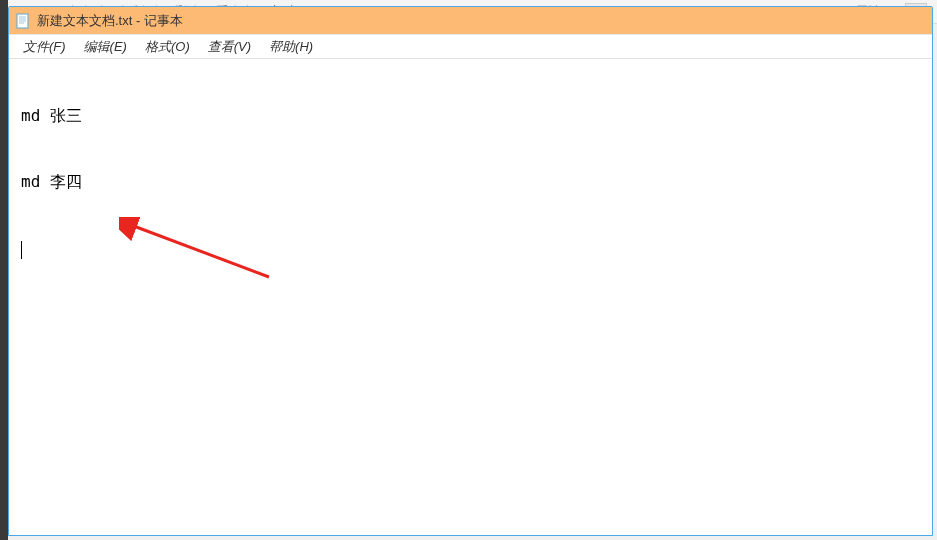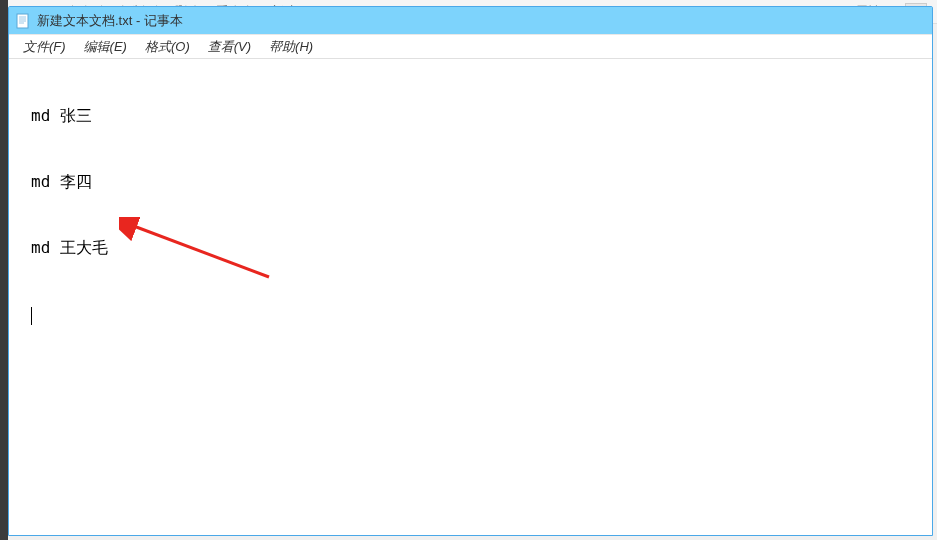--- a/index.html
+++ b/index.html
@@ -62,21 +62,21 @@
       width: 925px;
       height: 530px;
       background: #fff;
       border: 1px solid #4aa8e8;
       border-radius: 2px 2px 0 0;
       display: flex;
       flex-direction: column;
     }
     .title-bar {
       height: 28px;
-      background: #7dd3fc;
+      background: #fdba74;
       border-bottom: 1px solid #e8e8e8;
       display: flex;
       align-items: center;
       padding: 0 6px;
       gap: 6px;
     }
     .title-icon {
       width: 16px;
       height: 16px;
       display: inline-flex;
@@ -103,21 +103,21 @@
     .menu-item {
       padding: 2px 8px;
       font-size: 13px;
       color: #333;
       cursor: default;
       font-style: italic;
     }
     .text-area {
       flex: 1;
       background: #fff;
-      padding: 2px 22px;
+      padding: 2px 12px;
       font-family: "SimSun", "Microsoft YaHei", monospace;
       font-size: 16px;
       line-height: 22px;
       color: #000;
       white-space: pre;
       position: relative;
       overflow: hidden;
     }
     .text-line {
       font-family: Consolas, "SimSun", "Microsoft YaHei", monospace;
@@ -173,21 +173,20 @@
     <span class="menu-item">文件(F)</span>
     <span class="menu-item">编辑(E)</span>
     <span class="menu-item">格式(O)</span>
     <span class="menu-item">查看(V)</span>
     <span class="menu-item">帮助(H)</span>
   </div>
 
   <div class="text-area">
     <div class="text-line">md 张三</div>
     <div class="text-line">md 李四</div>
-    <div class="text-line">md 王大毛</div>
     <div class="text-line"><span class="cursor-line"></span></div>
 
     <svg class="arrow-annotation" width="160" height="70">
       <defs>
         <marker id="arrowhead" markerWidth="12" markerHeight="10" refX="2" refY="5" orient="auto">
           <polygon points="0 0, 12 5, 0 10" fill="#e8261f"></polygon>
         </marker>
       </defs>
       <line x1="150" y1="60" x2="12" y2="8" stroke="#e8261f" stroke-width="3" marker-end="url(#arrowhead)"></line>
     </svg>

